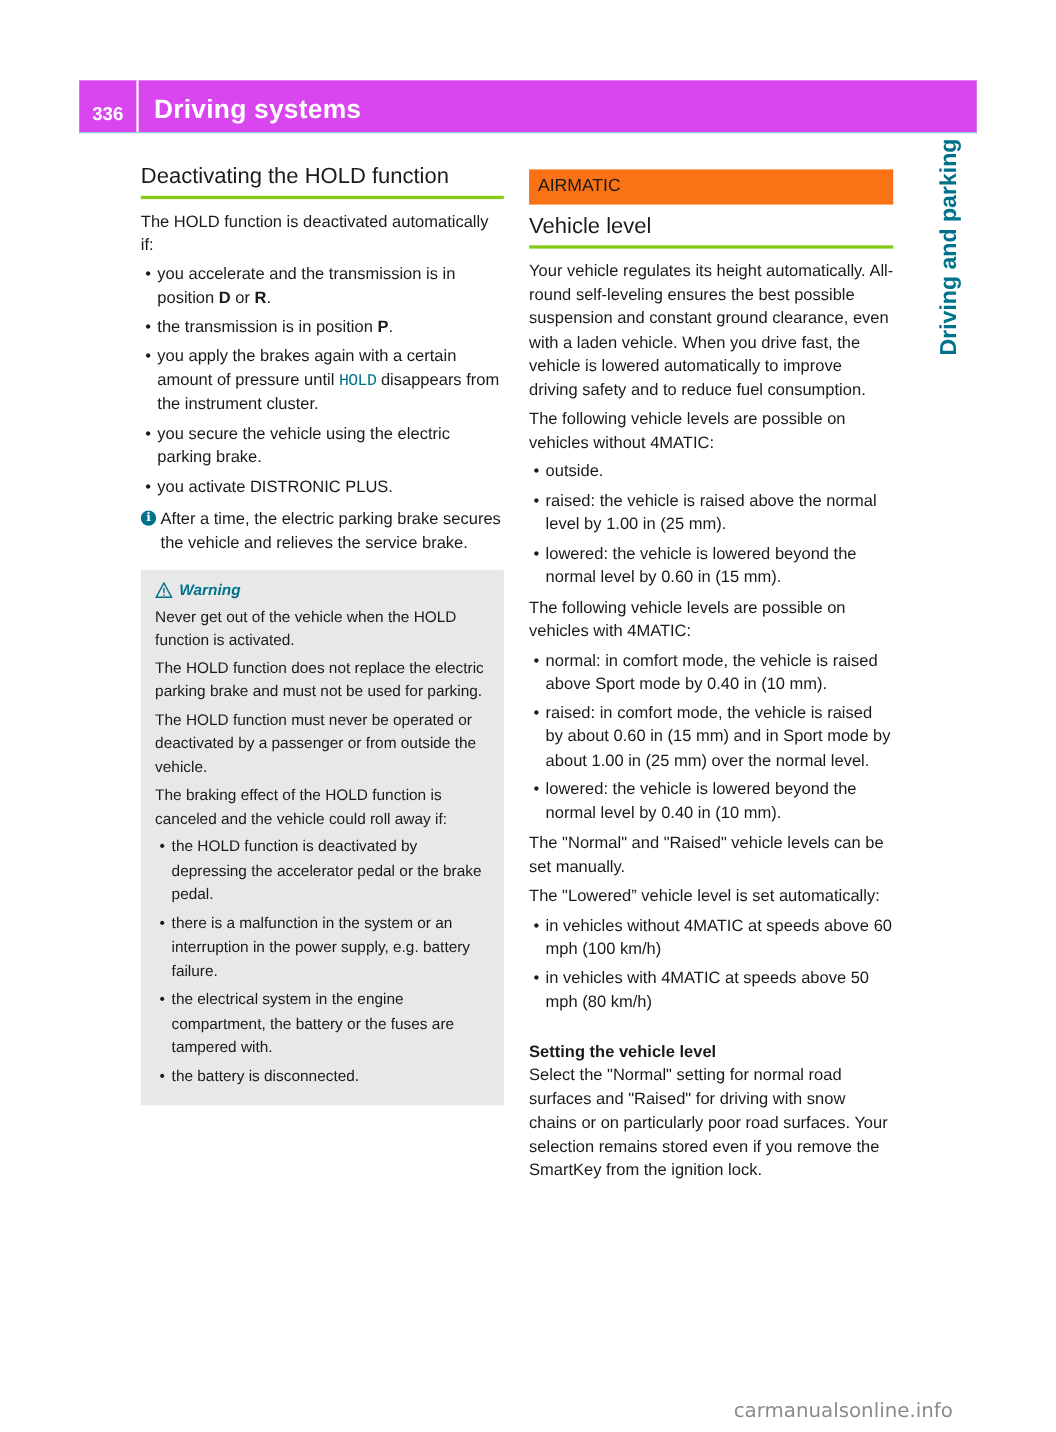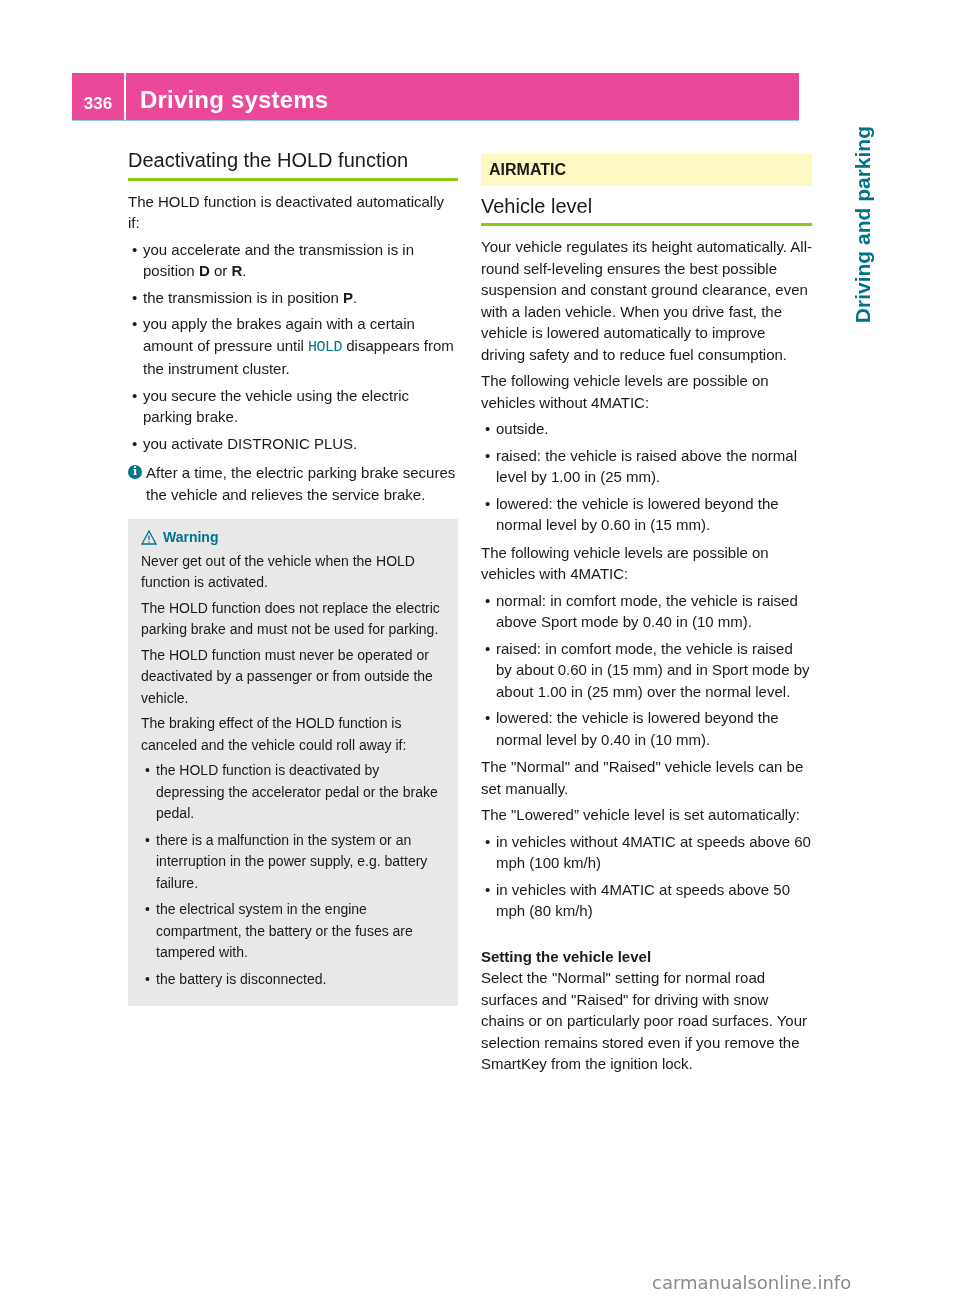--- a/index.html
+++ b/index.html
@@ -2,22 +2,22 @@
 <html><head>
 <meta charset="utf-8">
 <style>
   html, body { margin: 0; padding: 0; }
   body {
     width: 960px; height: 1302px; position: relative; background: #ffffff;
     font-family: "Liberation Sans", "DejaVu Sans", sans-serif; color: #1a1a1a;
     overflow: hidden;
   }
   .header {
-    position: absolute; left: 72px; top: 73px; width: 727px; height: 47px;
-    background: #ec4899; border-bottom: 1px solid #8ed0dc;
+    position: absolute; left: 72px; top: 73px; width: 816px; height: 47px;
+    background: #d946ef; border-bottom: 1px solid #8ed0dc;
   }
   .header .pagenum {
     position: absolute; left: 0; top: 0; width: 54px; height: 47px;
     border-right: 2px solid #ffffff; box-sizing: border-box;
     color: #fff; font-weight: bold; font-size: 17px;
     display: flex; align-items: flex-end; justify-content: center; padding-bottom: 6px;
   }
   .header .title {
     position: absolute; left: 68px; bottom: 6px;
     color: #fff; font-weight: bold; font-size: 24px; letter-spacing: 0.2px;
@@ -32,46 +32,46 @@
     display: flex; align-items: center; justify-content: flex-end; padding-right: 4px; box-sizing: border-box;
   }
   .col { position: absolute; top: 150px; font-size: 15px; line-height: 21.5px; }
   .col.left { left: 128px; width: 330px; }
   .col.right { left: 481px; width: 331px; }
   .h2 {
     font-weight: normal; font-size: 20px; padding-bottom: 6px;
     border-bottom: 3px solid #84cc16; margin-bottom: 10px;
   }
   .grey-h {
-    background: #fef9c3; font-weight: bold; font-size: 16px;
+    background: #f97316; font-weight: normal; font-size: 16px;
     padding: 5px 8px; margin-top: 4px; margin-bottom: 10px;
   }
   p { margin: 0 0 5px 0; }
   ul { list-style: none; margin: 0 0 6px 0; padding: 0; }
   li { position: relative; padding-left: 15px; margin-bottom: 5px; }
   li::before { content: "\2022"; position: absolute; left: 4px; top: 0; }
   .hold-display { color: #00738a; font-family: Liberation Mono, monospace; letter-spacing: -0.5px; }
   .info { position: relative; padding-left: 18px; margin-top: 8px; }
   .info .icon {
     position: absolute; left: 0; top: 3px; width: 14px; height: 14px; border-radius: 50%;
     background: #00738a; color: #fff; font-size: 11px; font-weight: bold;
     text-align: center; line-height: 14px; font-family: "DejaVu Serif", serif;
   }
   .warning {
     background: #e8e8e8; margin-top: 14px; padding: 8px 8px 10px 13px;
     font-size: 14px; line-height: 21.5px;
   }
-  .warning .wtitle { color: #00738a; font-weight: bold; display: flex; align-items: center; gap: 6px; margin-bottom: 2px; }
+  .warning .wtitle { color: #00738a; font-weight: bold; display: flex; align-items: center; gap: 6px; margin-bottom: 2px; font-style: italic; }
   .warning .wtitle svg { display: block; }
   .warning p { margin-bottom: 4px; }
   .warning ul { margin-top: 4px; }
   .bold { font-weight: bold; }
   .subhead { font-weight: bold; margin-top: 24px; }
   .watermark {
-    position: absolute; left: 652px; top: 1272px; font-size: 18px; color: #8a8a8a;
+    position: absolute; left: 667px; top: 1272px; font-size: 18px; color: #8a8a8a;
     font-family: "DejaVu Sans", sans-serif;
   }
 </style>
 </head>
 <body>
 
 <div class="header">
   <div class="pagenum">336</div>
   <div class="title">Driving systems</div>
 </div>

